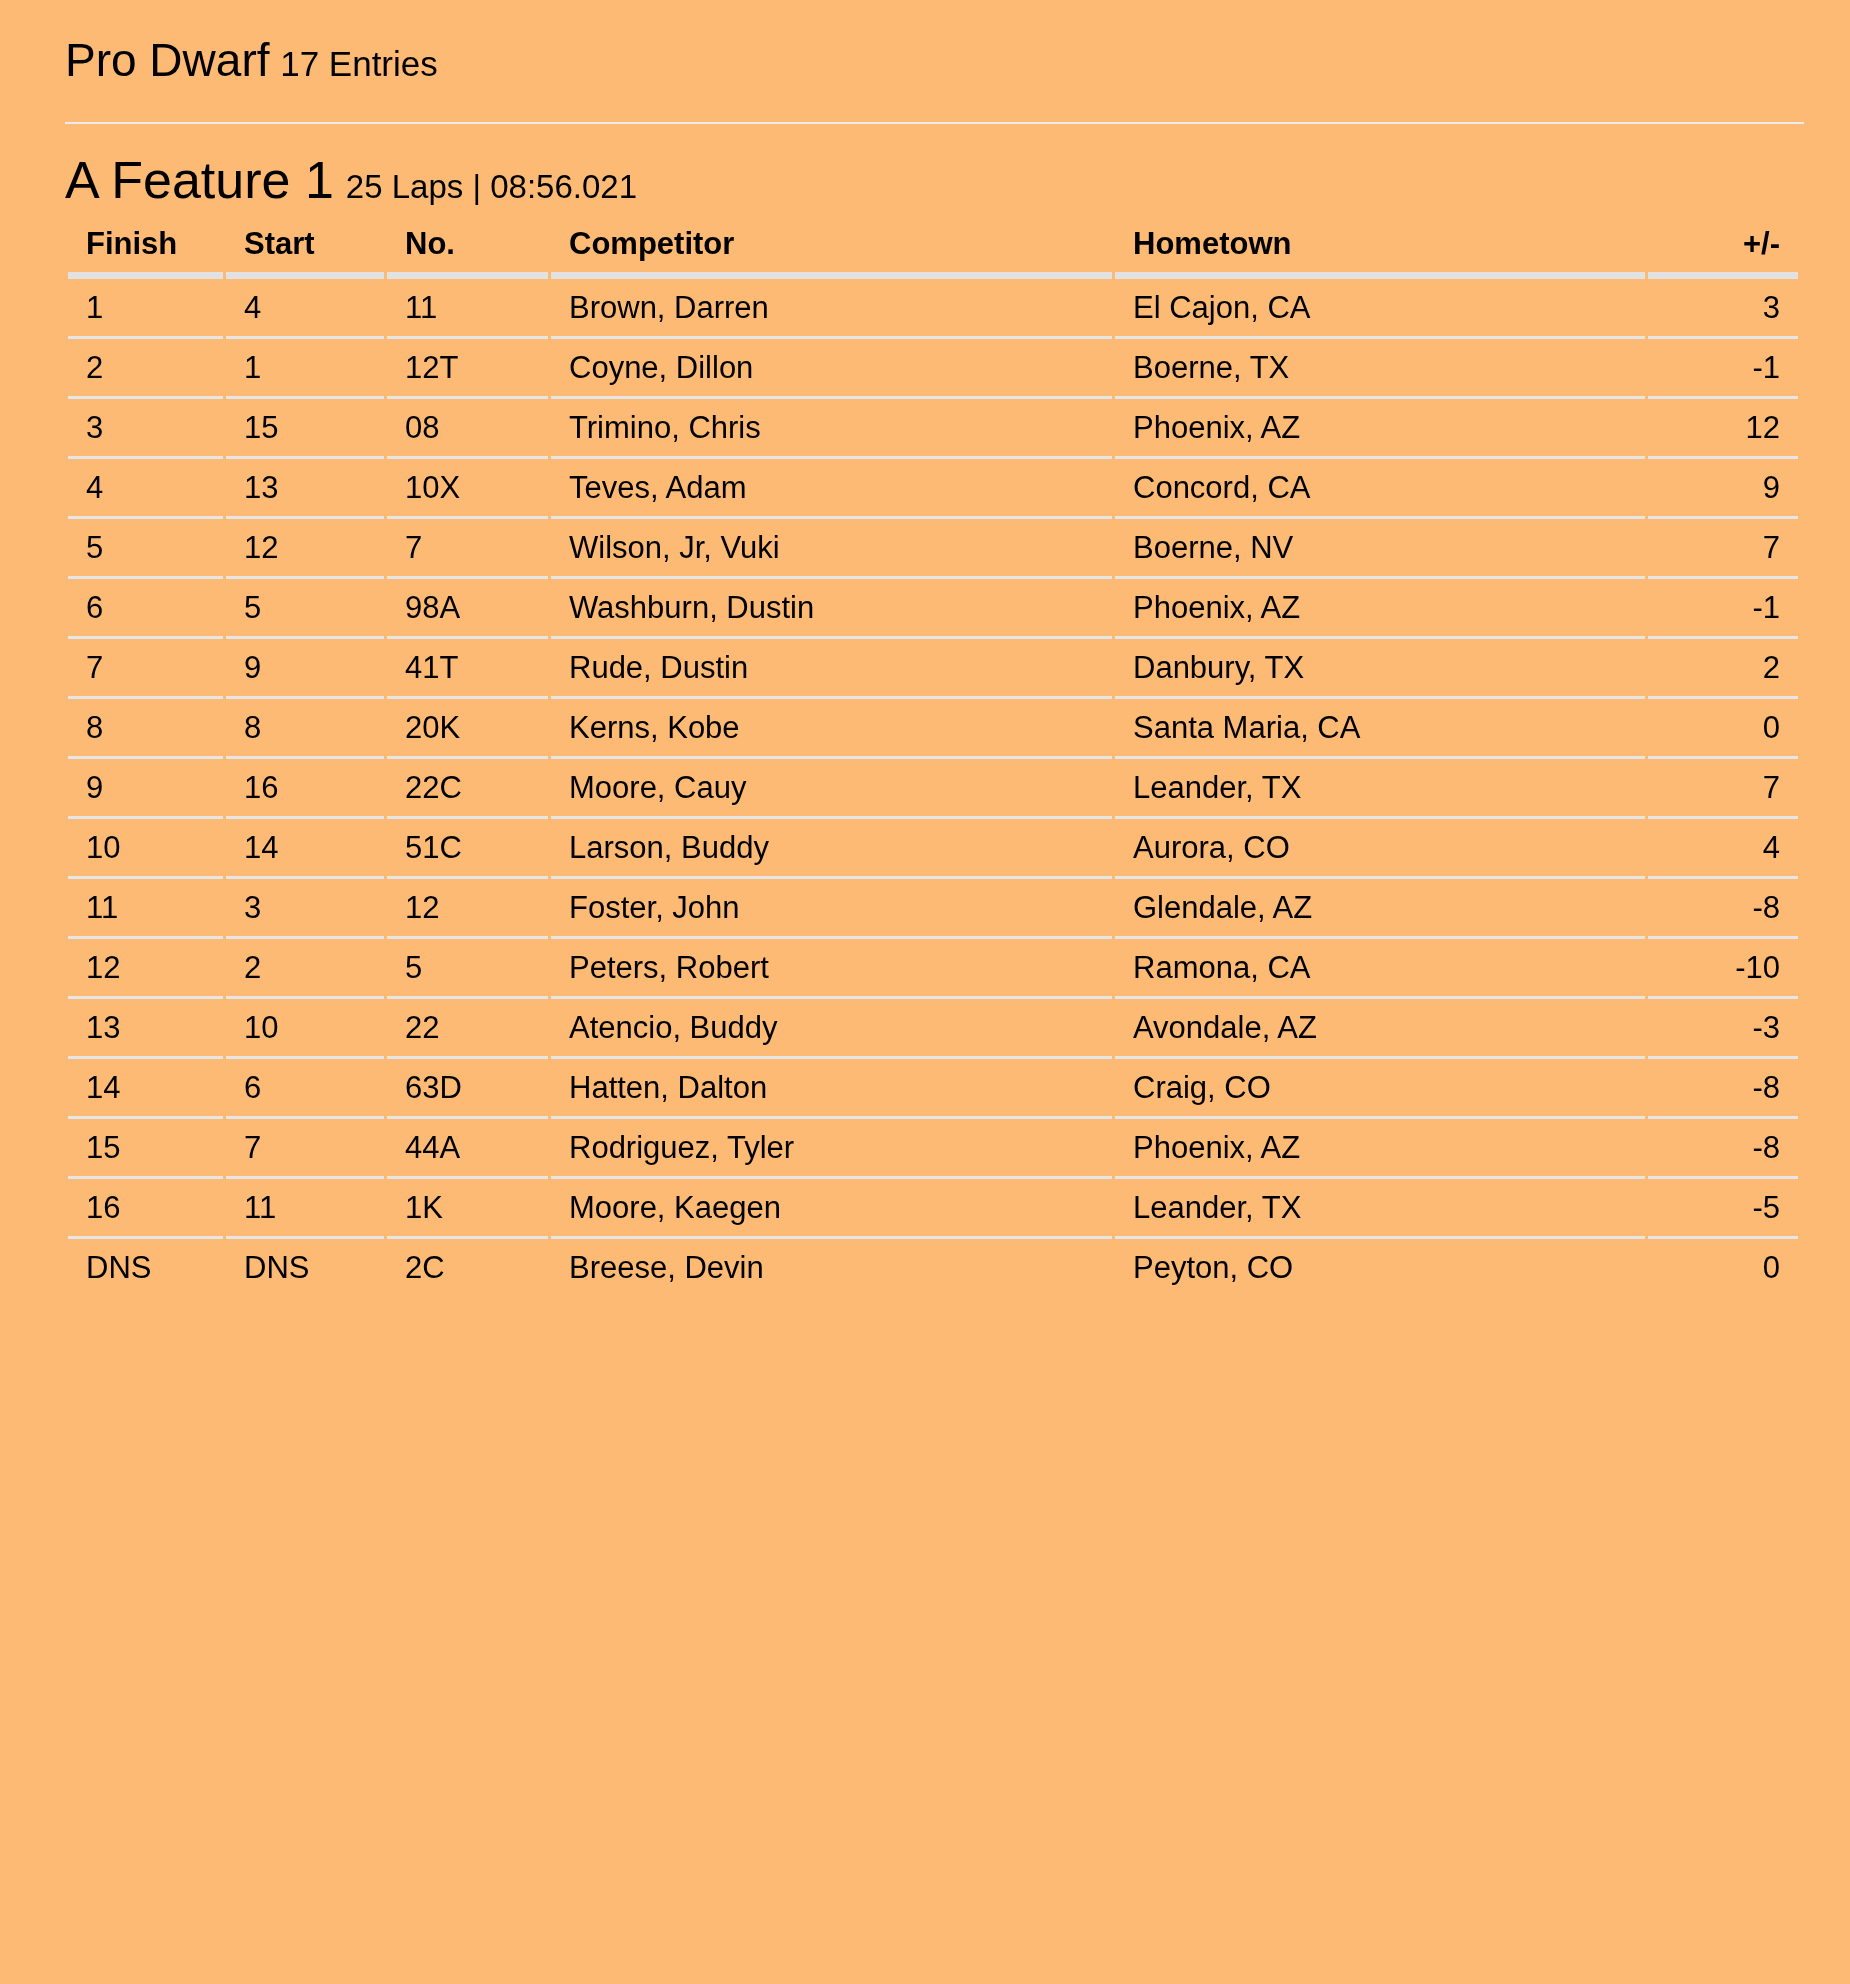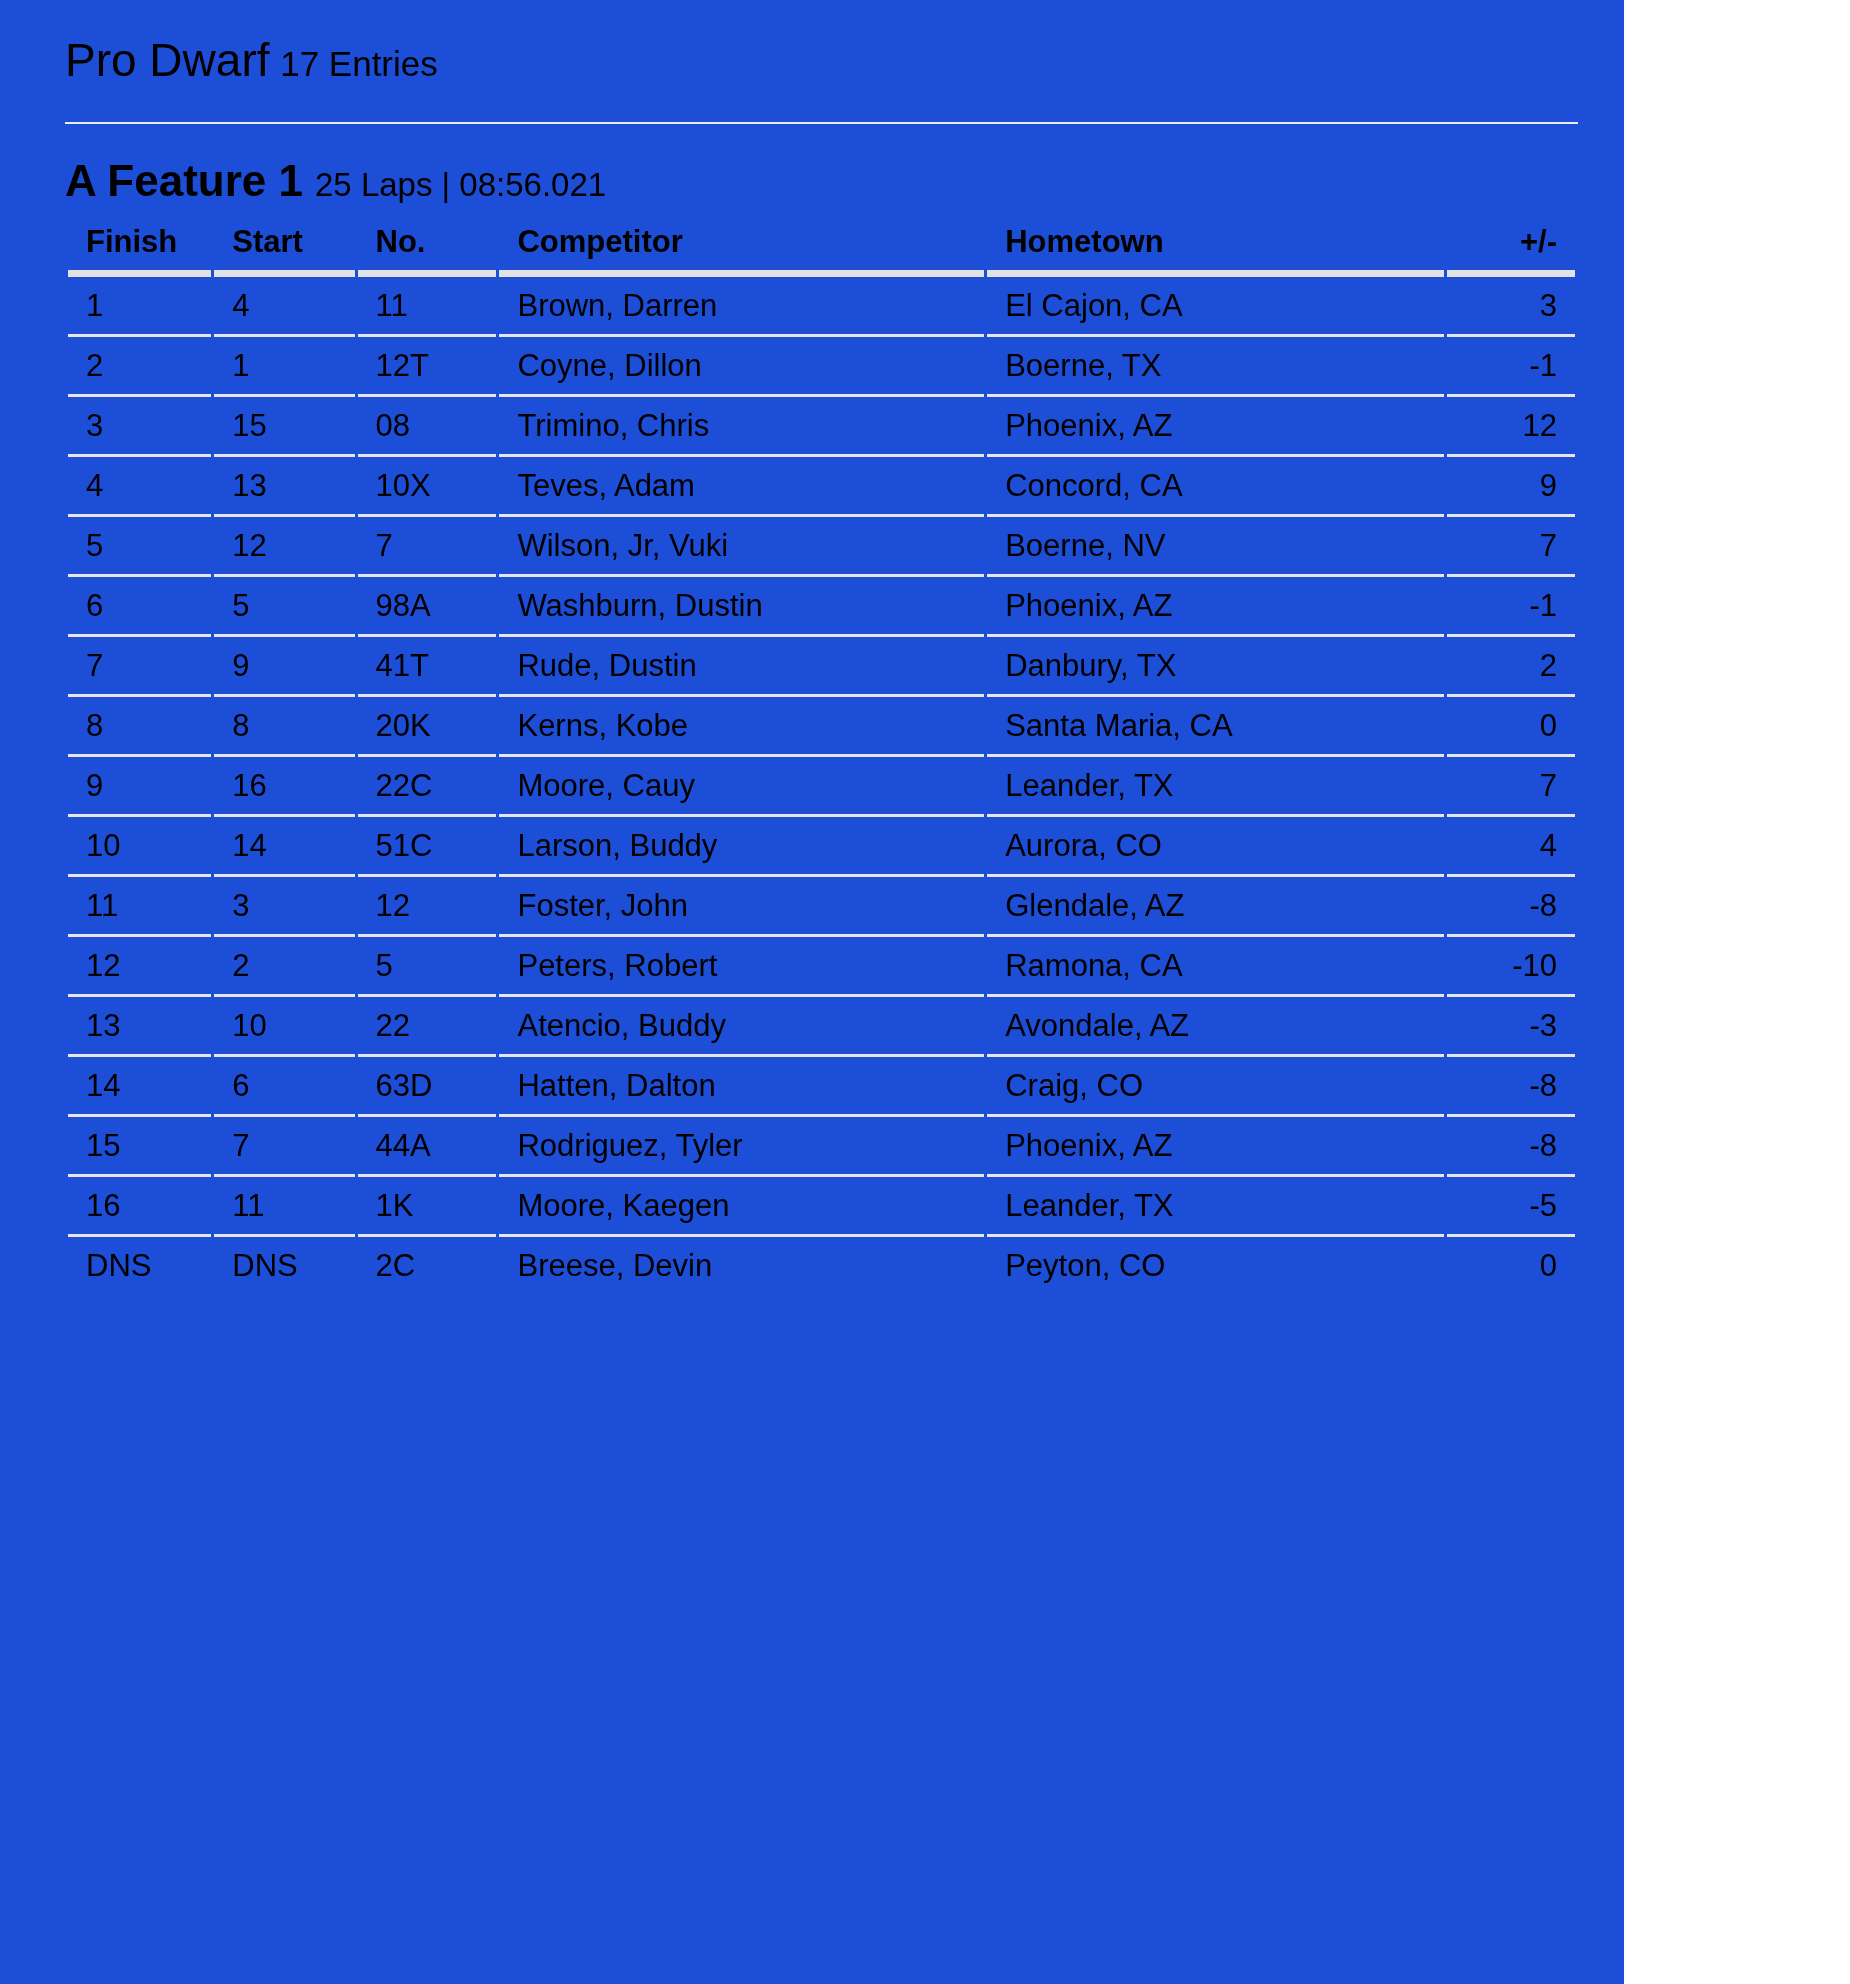--- a/index.html
+++ b/index.html
@@ -4,23 +4,23 @@
 <style>
   html, body {
     margin: 0;
     padding: 0;
     background: #ffffff;
     font-family: "Liberation Sans", "DejaVu Sans", sans-serif;
     color: #000000;
   }
   .canvas {
     position: relative;
-    width: 1624px;
+    width: 1850px;
     height: 1985px;
-    background: #1d4ed8;
+    background: #fdba74;
     overflow: hidden;
   }
   .page {
     padding: 34px 46px 0 65px;
   }
 
   
   .class-header {
     line-height: 52px;
     white-space: nowrap;
@@ -42,22 +42,22 @@
     margin: 24px 0 0 0;
   }
 
   
   .race-header {
     margin-top: 33px;
     line-height: 47px;
     white-space: nowrap;
   }
   .race-title {
-    font-size: 44px;
-    font-weight: 700;
+    font-size: 52px;
+    font-weight: 400;
     color: #000000;
   }
   .race-details {
     font-size: 33px;
     font-weight: 400;
     color: #000000;
     margin-left: 12px;
   }
 
   

